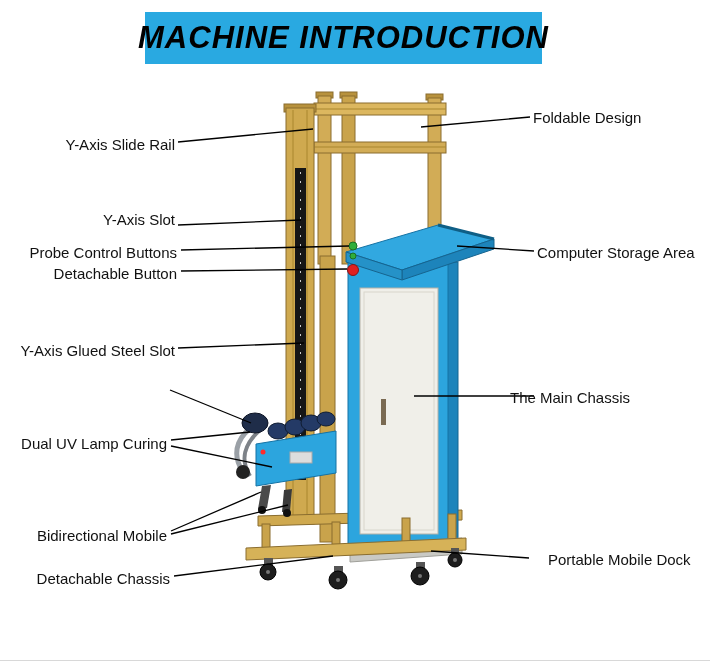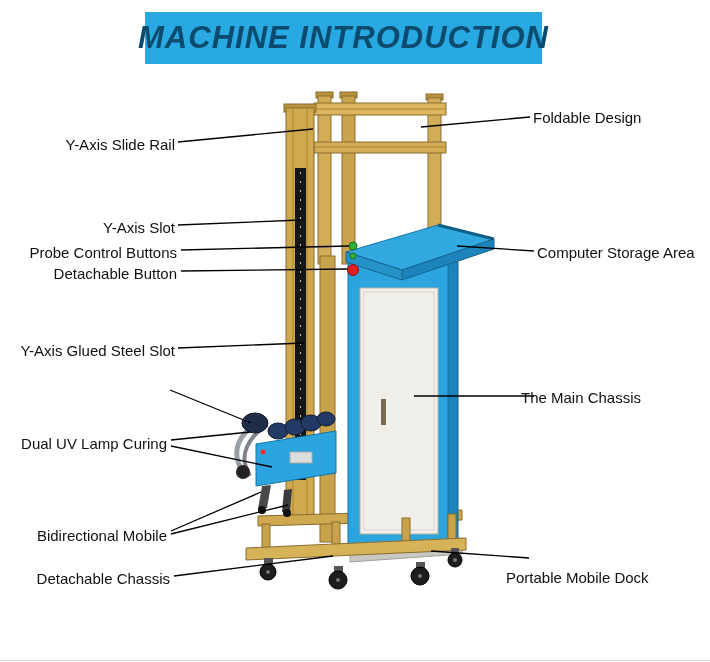--- a/index.html
+++ b/index.html
@@ -9,21 +9,21 @@
     background:#ffffff;
     font-family:"Liberation Sans", sans-serif;
     overflow:hidden;
   }
   .canvas { position:absolute; inset:0; }
   .banner {
     position:absolute;
     left:145px; top:12px;
     width:397px; height:52px;
     background:#29a9e1;
-    color:#0c4a6e;
+    color:#000000;
     display:flex; align-items:center; justify-content:center;
     font-weight:bold; font-style:italic;
     font-size:31px; letter-spacing:1px;
     white-space:nowrap;
   }
   .art { position:absolute; left:0; top:0; }
   .label {
     position:absolute;
     font-size:15px;
     line-height:18px;
@@ -150,27 +150,27 @@
       <line x1="171" y1="534" x2="288" y2="505"></line>
       <line x1="174" y1="576" x2="333" y2="556"></line>
       <line x1="530" y1="117" x2="421" y2="127"></line>
       <line x1="534" y1="251" x2="457" y2="246"></line>
       <line x1="534" y1="396" x2="414" y2="396"></line>
       <line x1="529" y1="558" x2="431" y2="551"></line>
     </g>
   </svg>
 
   <div class="label left" style="right:535px; top:136px;">Y-Axis Slide Rail</div>
-  <div class="label left" style="right:535px; top:219px;margin-left:20px;">Y-Axis Slot</div>
+  <div class="label left" style="right:535px; top:211px;margin-left:20px;">Y-Axis Slot</div>
   <div class="label left" style="right:533px; top:244px;">Probe Control Buttons</div>
   <div class="label left" style="right:533px; top:265px;">Detachable Button</div>
   <div class="label left" style="right:535px; top:342px;">Y-Axis Glued Steel Slot</div>
   <div class="label left" style="right:543px; top:435px;">Dual UV Lamp Curing</div>
   <div class="label left" style="right:543px; top:527px;">Bidirectional Mobile</div>
   <div class="label left" style="right:540px; top:570px;">Detachable Chassis</div>
 
   <div class="label right" style="left:533px; top:109px;">Foldable Design</div>
   <div class="label right" style="left:537px; top:244px;">Computer Storage Area</div>
-  <div class="label right" style="left:521px; top:389px;">The Main Chassis</div>
-  <div class="label right" style="left:506px; top:551px;margin-top:18px;">Portable Mobile Dock</div>
+  <div class="label right" style="left:510px; top:389px;">The Main Chassis</div>
+  <div class="label right" style="left:548px; top:551px;">Portable Mobile Dock</div>
 
   <div class="bottom-line"></div>
 </div>
 
 </body></html>

